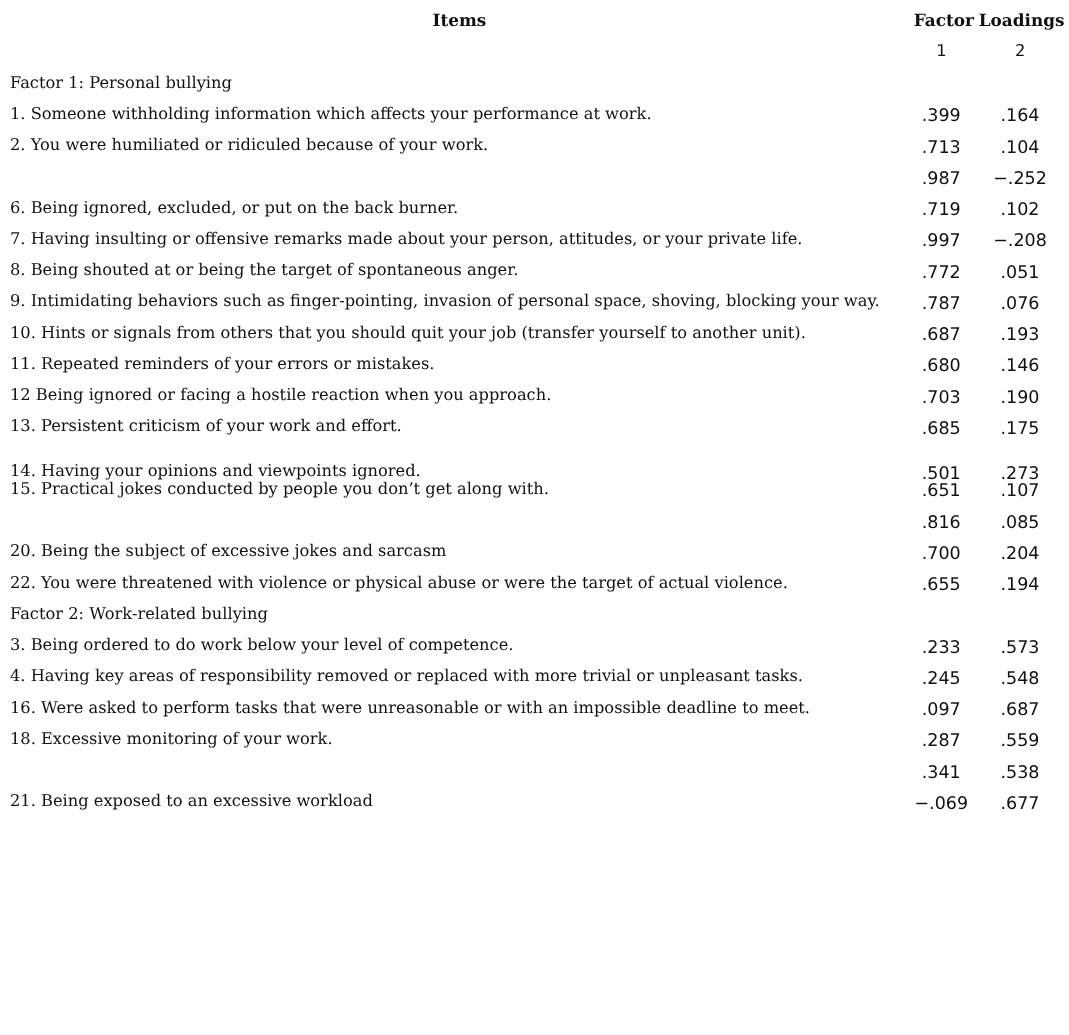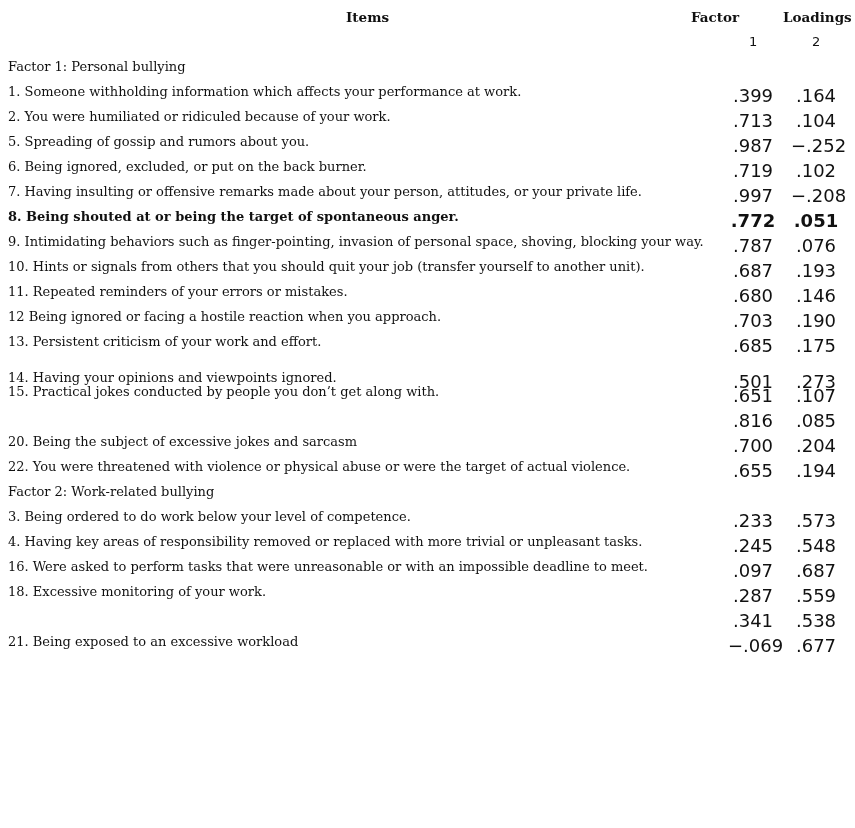--- a/index.html
+++ b/index.html
@@ -22,21 +22,21 @@
       width: 855px;
     }
     .hdr {
       position: absolute;
       font-weight: bold;
       font-size: 13.5px;
       font-family: "DejaVu Serif", serif;
       letter-spacing: 0;
     }
     .hdr-items { left: 346px; top: 9px; }
-    .hdr-factor { left: 691px; top: 9px; }
+    .hdr-factor { left: 731px; top: 9px; }
     .hdr-loadings { left: 783px; top: 9px; }
     .sub {
       position: absolute;
       top: 34px;
       font-size: 13px;
       font-family: "DejaVu Sans", sans-serif;
     }
     .sub-1 { left: 749px; }
     .sub-2 { left: 812px; }
     .row {
@@ -50,21 +50,21 @@
       left: 8px;
       top: 0;
       font-size: 13px;
       white-space: nowrap;
       font-family: "DejaVu Serif", serif;
       transform-origin: left center;
     }
     .row .v1, .row .v2 {
       position: absolute;
       top: 1px;
-      font-size: 18px;
+      font-size: 14px;
       font-family: "DejaVu Sans", sans-serif;
       text-align: center;
       width: 50px;
       white-space: nowrap;
     }
     .row .v1 { left: 728px; }
     .row .v2 { left: 791px; }
     .group .item { font-family: "DejaVu Serif", serif; }
   </style>
 </head>
@@ -84,35 +84,34 @@
         <span class="item">1. Someone withholding information which affects your performance at work.</span>
         <span class="v1">.399</span>
         <span class="v2">.164</span>
       </div>
       <div class="row" style="top: 109px; padding-left: 12px;">
         <span class="item">2. You were humiliated or ridiculed because of your work.</span>
         <span class="v1">.713</span>
         <span class="v2">.104</span>
       </div>
       <div class="row" style="top: 134px;">
-        <span class="item">5. Spreading of gossip and rumors about you.</span>
         <span class="v1">.987</span>
         <span class="v2">−.252</span>
       </div>
       <div class="row" style="top: 159px;">
         <span class="item">6. Being ignored, excluded, or put on the back burner.</span>
         <span class="v1">.719</span>
         <span class="v2">.102</span>
       </div>
       <div class="row" style="top: 184px;">
         <span class="item">7. Having insulting or offensive remarks made about your person, attitudes, or your private life.</span>
         <span class="v1">.997</span>
         <span class="v2">−.208</span>
       </div>
-      <div class="row" style="top: 209px; font-weight: bold;">
+      <div class="row" style="top: 209px;">
         <span class="item">8. Being shouted at or being the target of spontaneous anger.</span>
         <span class="v1">.772</span>
         <span class="v2">.051</span>
       </div>
       <div class="row" style="top: 234px;">
         <span class="item">9. Intimidating behaviors such as finger-pointing, invasion of personal space, shoving, blocking your way.</span>
         <span class="v1">.787</span>
         <span class="v2">.076</span>
       </div>
       <div class="row" style="top: 259px;">

